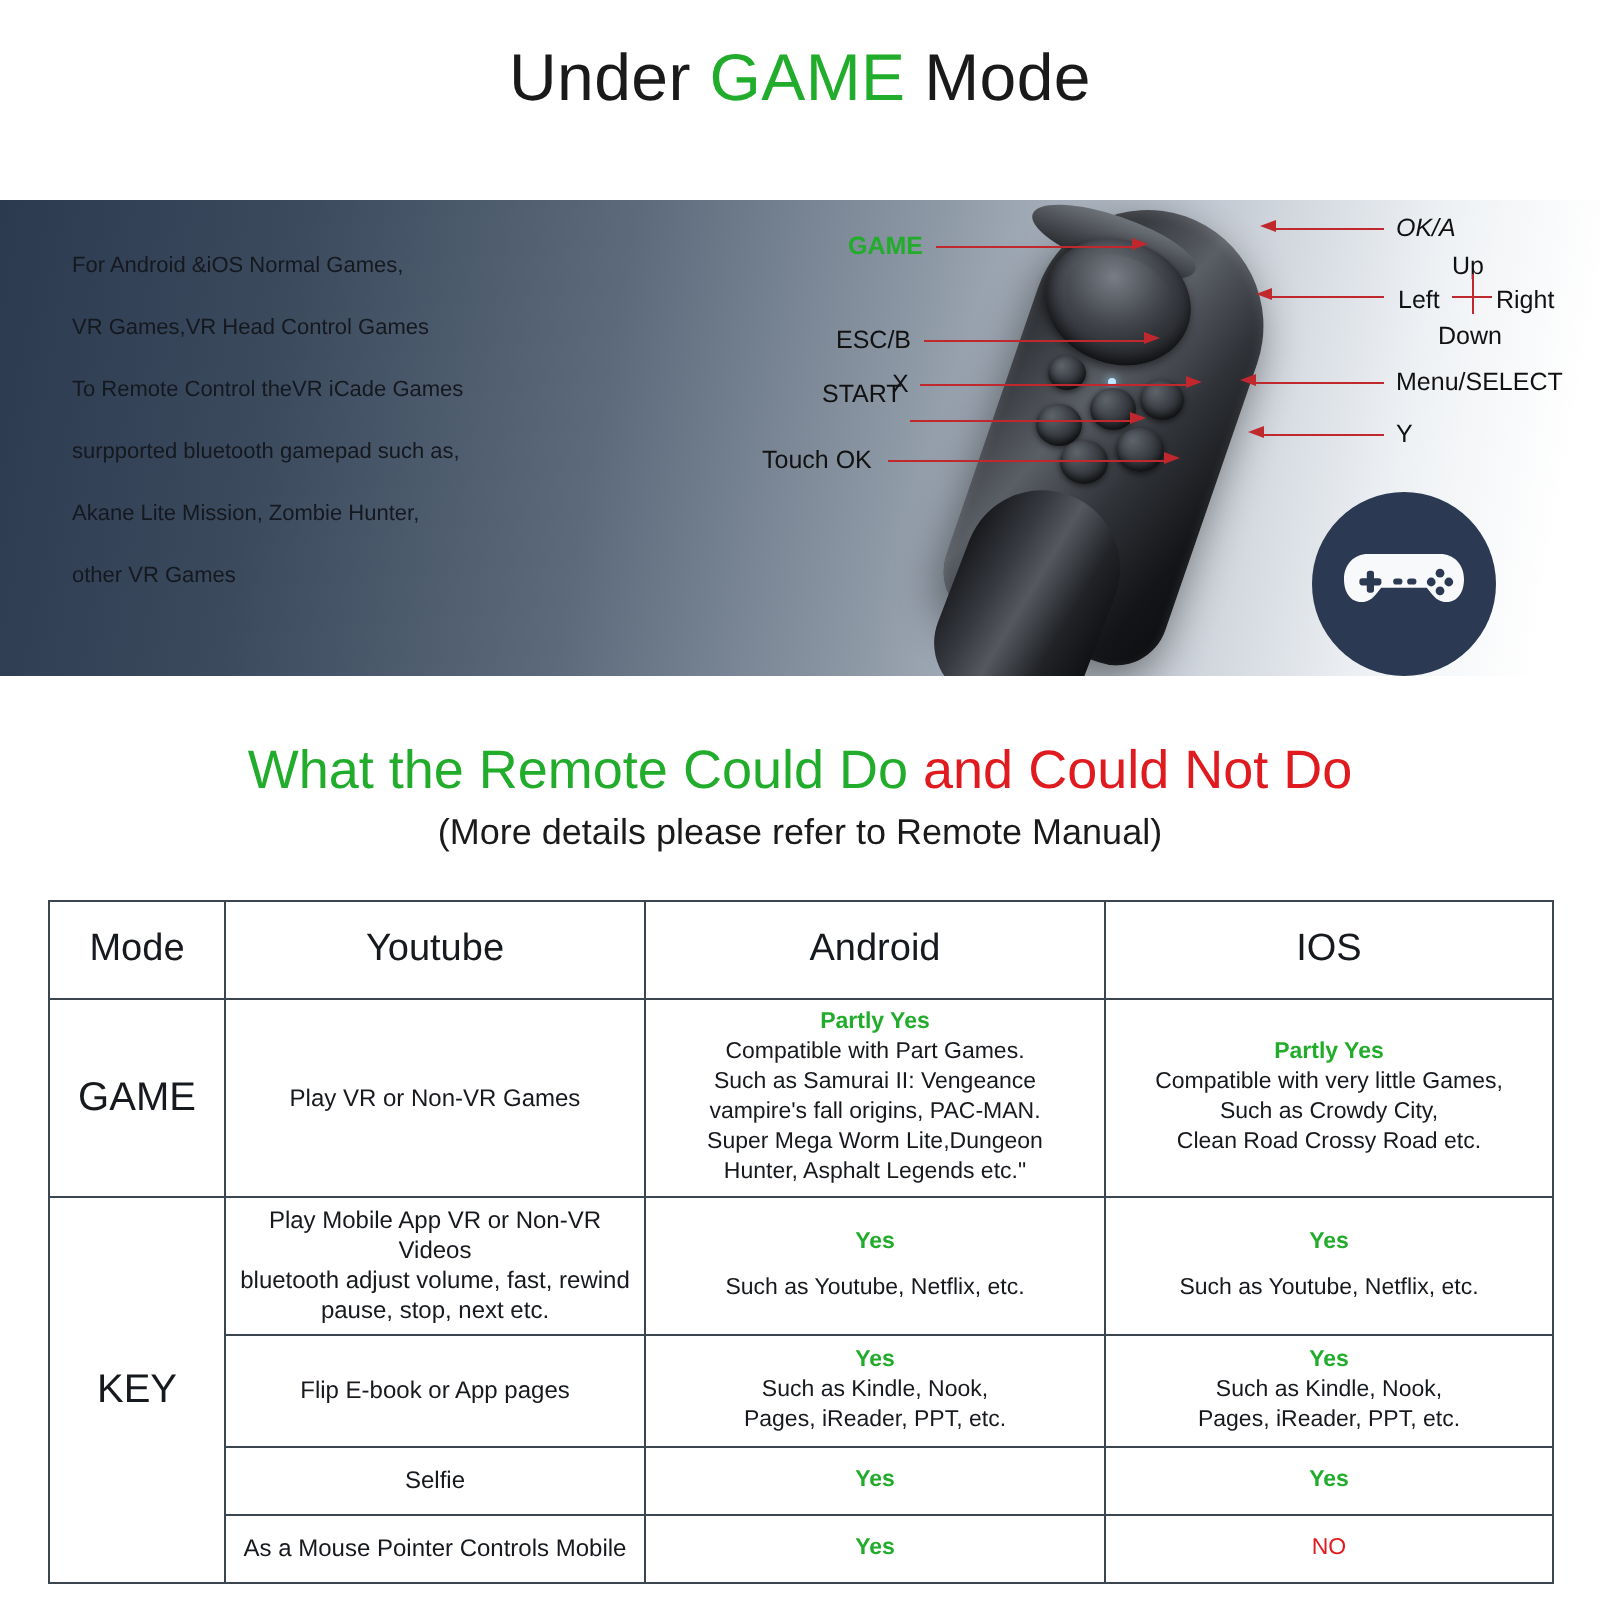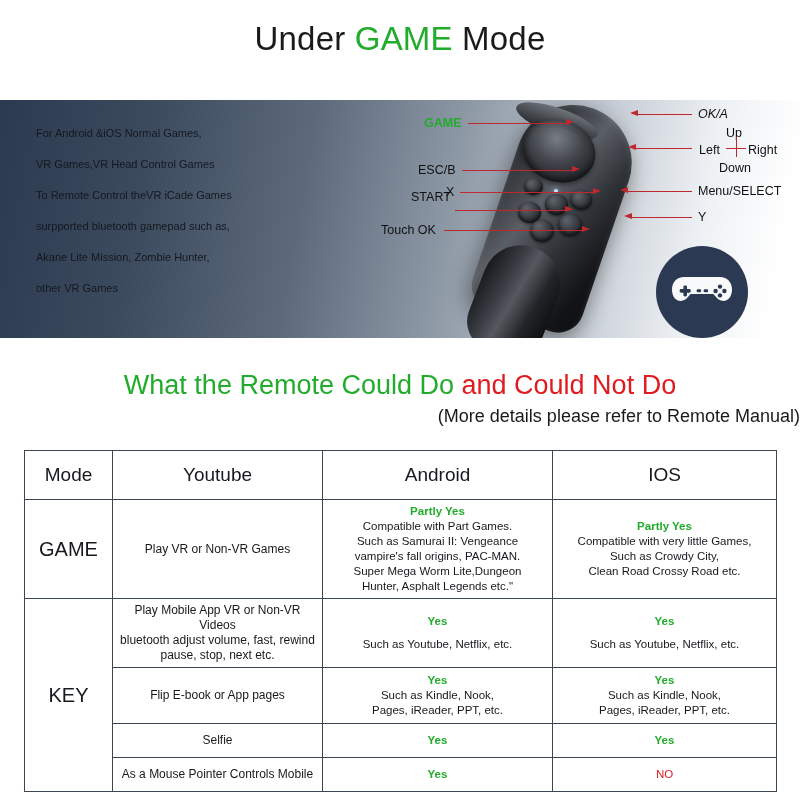--- a/index.html
+++ b/index.html
@@ -85,21 +85,21 @@
   .badge svg{display:block;}
 
   
   .sec-head{
     position:absolute;left:0;top:370px;width:800px;text-align:center;
     font-size:27px;font-weight:400;
   }
   .sec-head .g{color:#22ac2b;}
   .sec-head .r{color:#e01b20;}
   .sec-sub{
-    position:absolute;left:0;top:406px;width:800px;text-align:right;
+    position:absolute;left:0;top:406px;width:800px;text-align:center;
     font-size:18px;color:#1a1a1a;
   }
 
   
   table.cmp{
     position:absolute;left:24px;top:450px;width:752px;
     border-collapse:collapse;table-layout:fixed;
   }
   table.cmp td,table.cmp th{
     border:1.3px solid #3c4650;text-align:center;vertical-align:middle;

